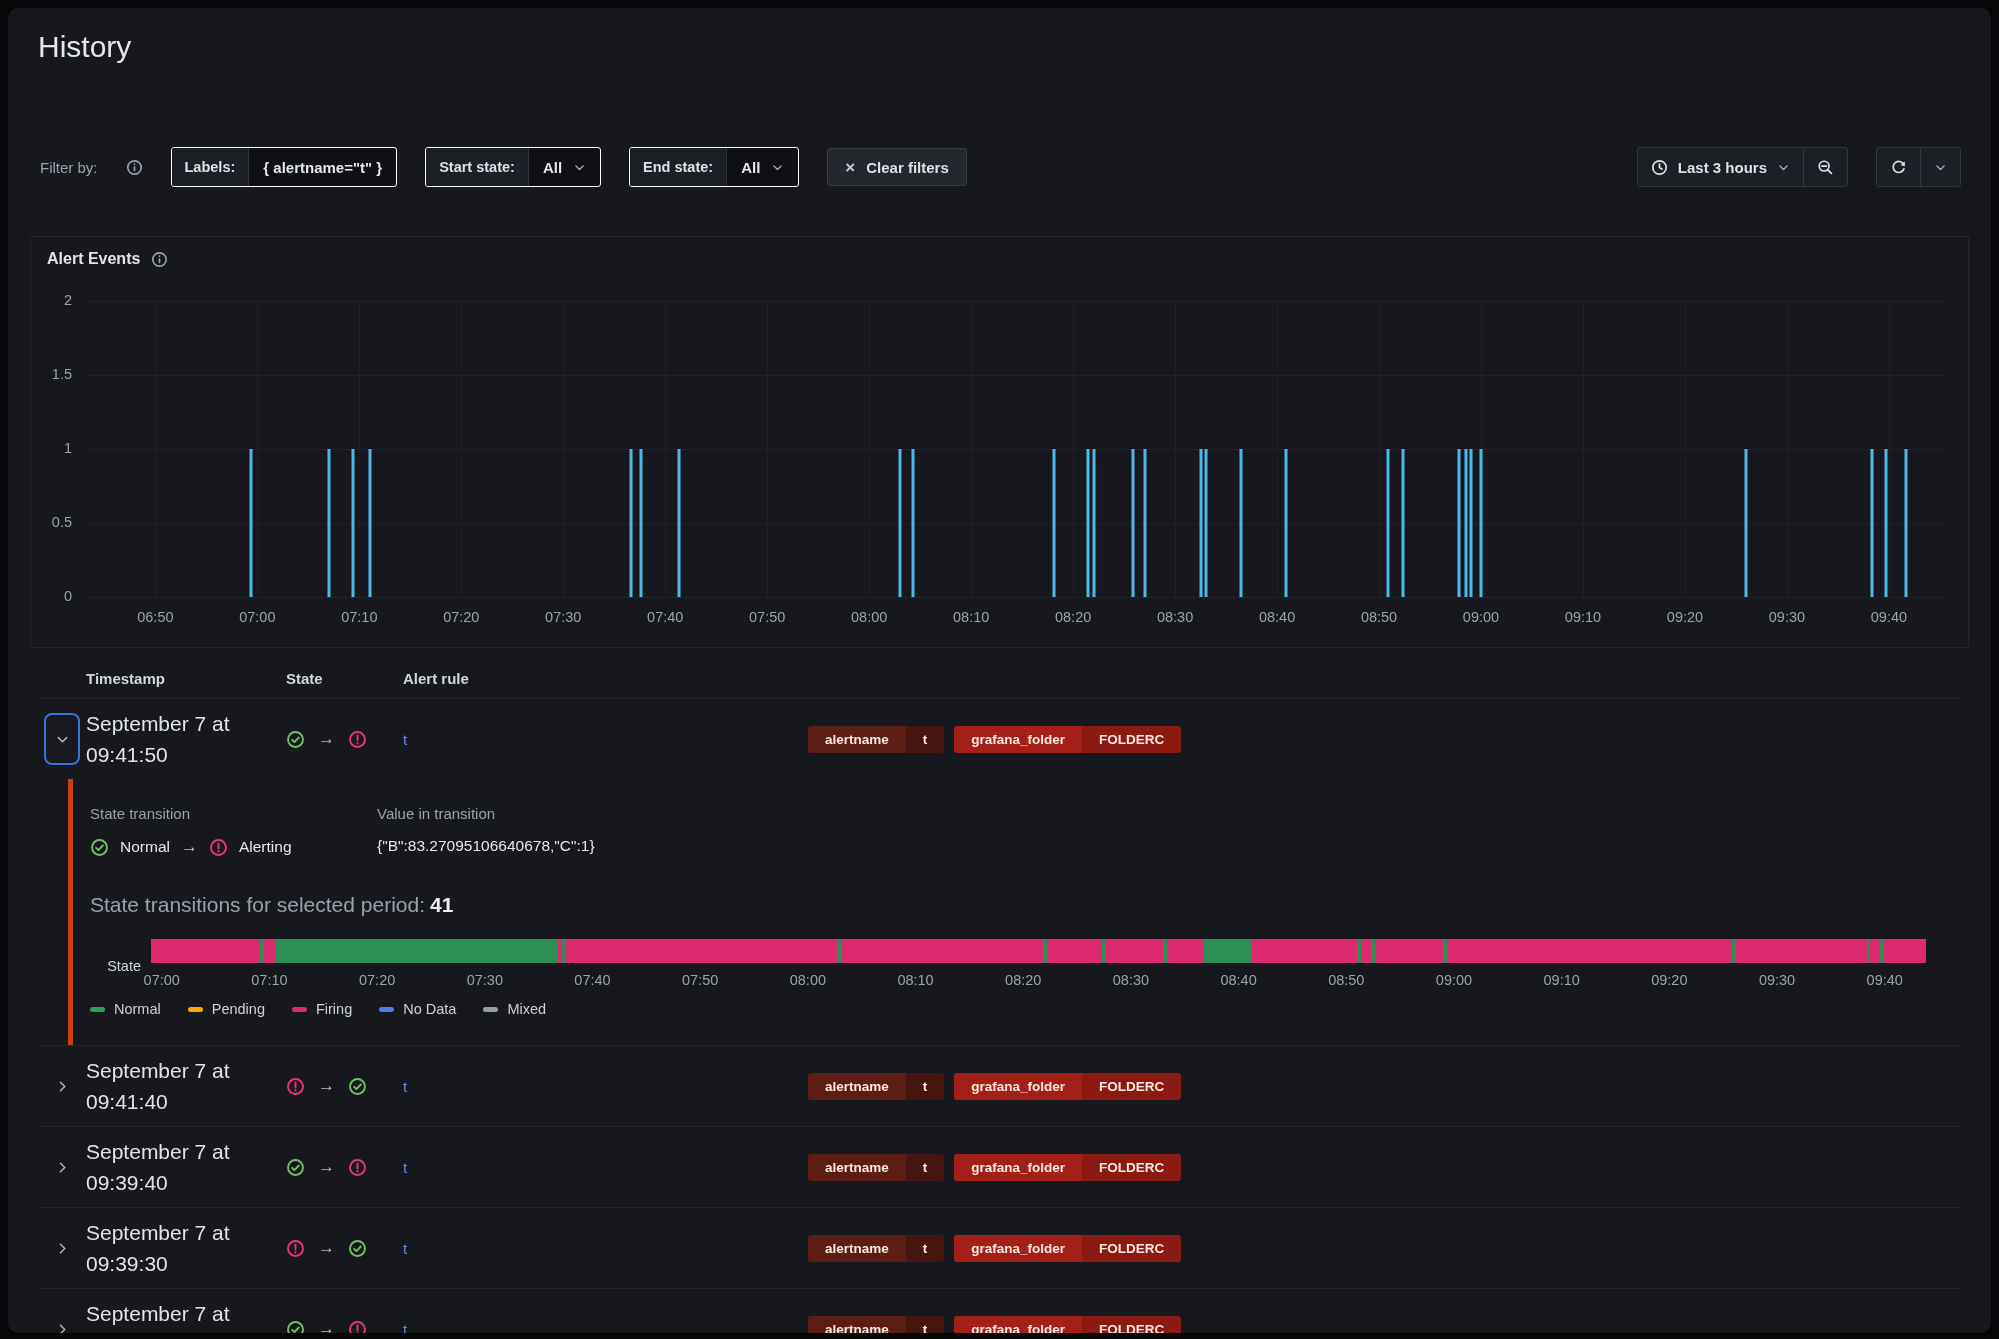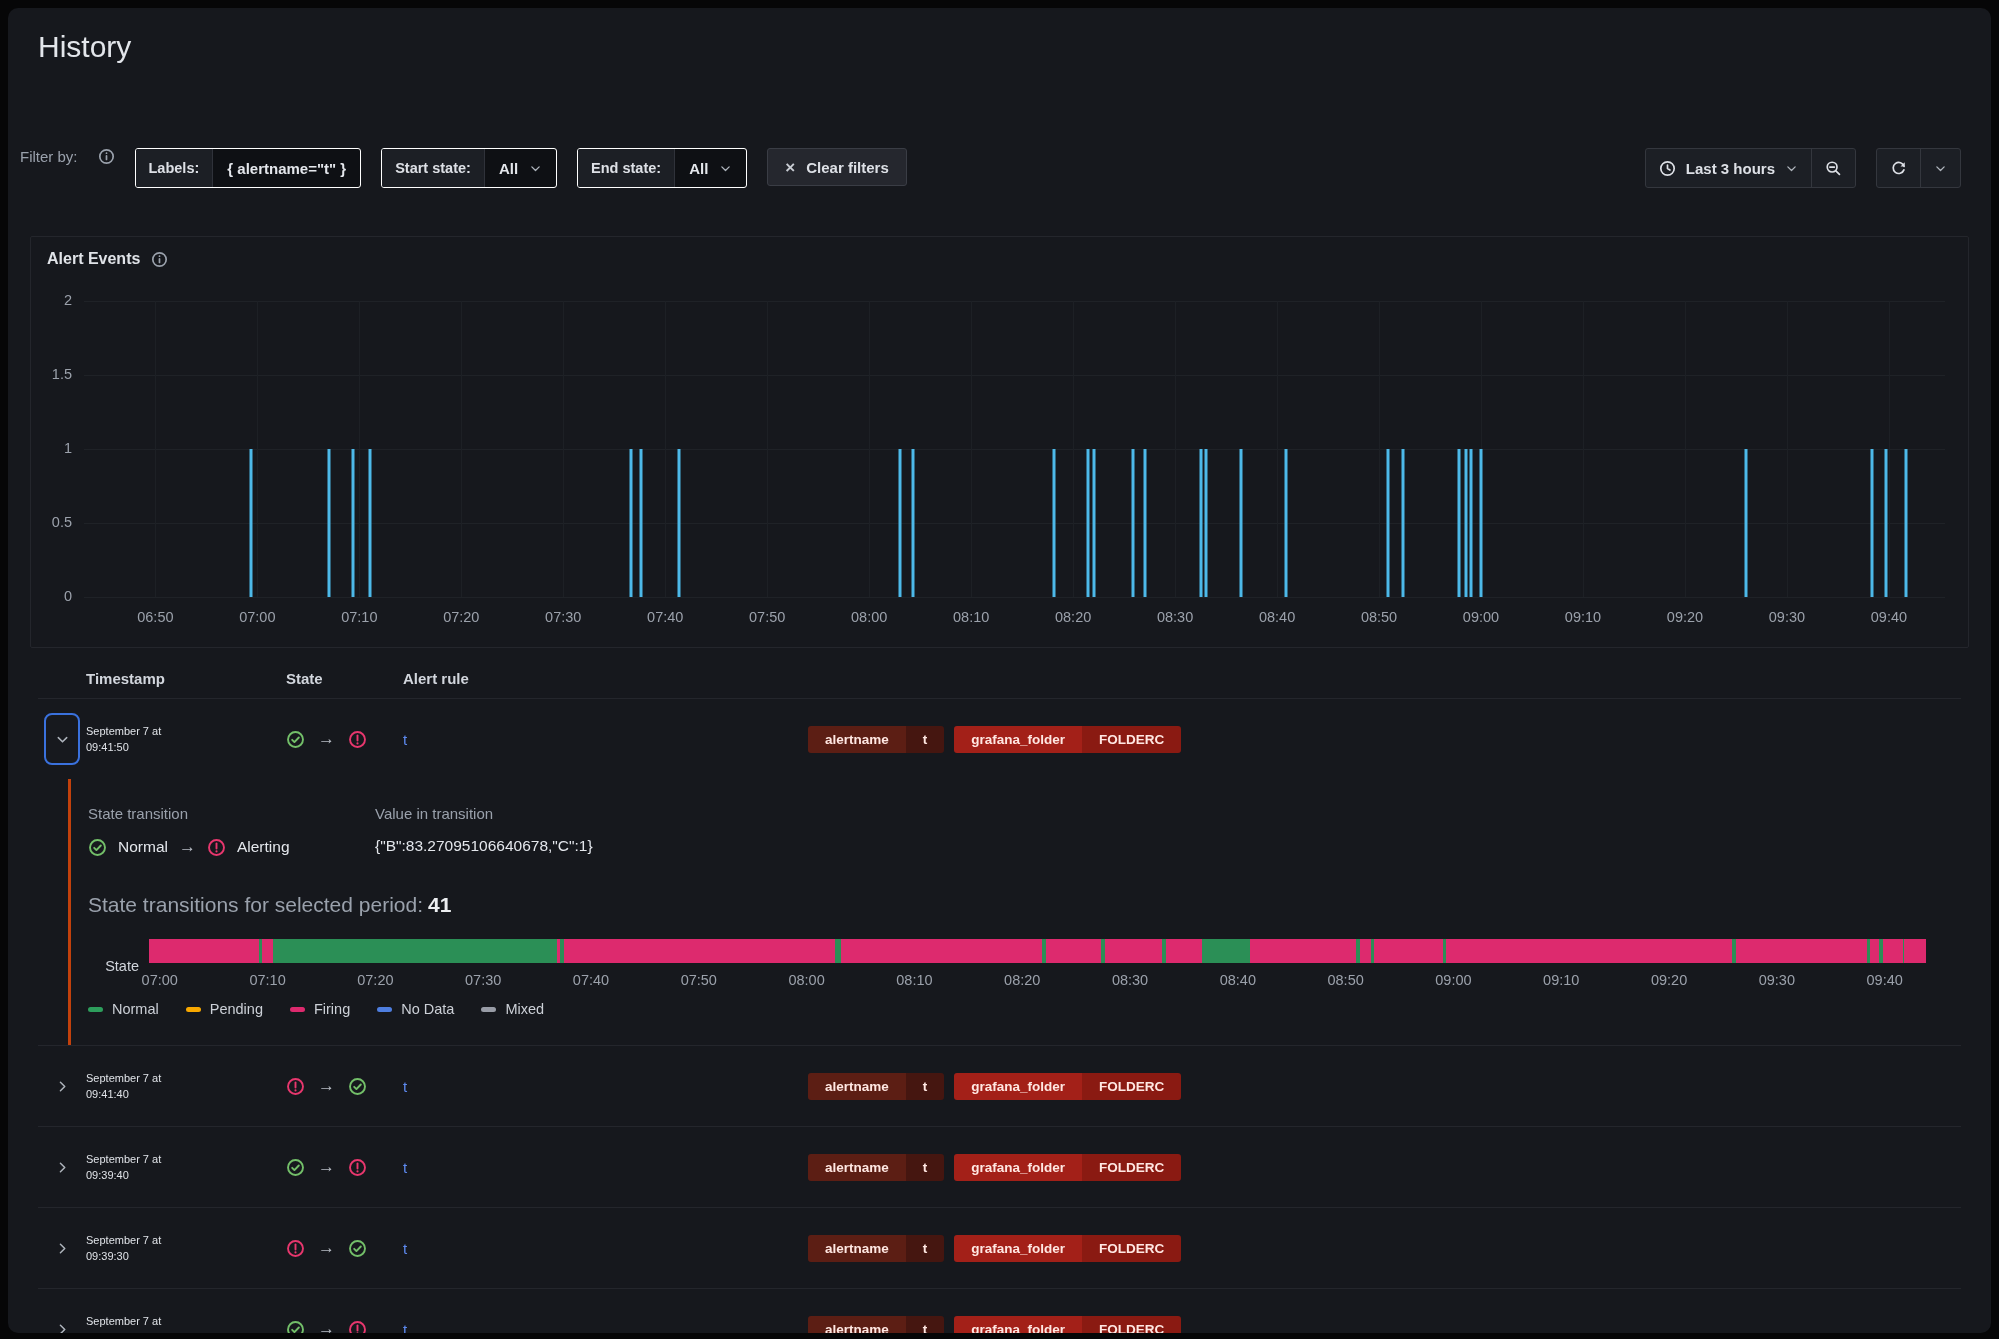--- a/index.html
+++ b/index.html
@@ -6,21 +6,21 @@
   body{width:1999px;height:1339px;background:#060607;position:relative;
        font-family:"Liberation Sans",sans-serif;-webkit-font-smoothing:antialiased;}
   .page{position:absolute;left:8px;top:8px;right:8px;bottom:6px;background:#16181d;
         border-radius:10px;overflow:hidden;color:#d5d9e0;}
 
   
   .page-title{position:absolute;top:22px;left:30px;font-size:30px;font-weight:500;color:#e3e6eb;}
   .page-desc{position:absolute;top:99px;left:30px;font-size:16px;color:#9aa1ac;}
 
   
-  .filter-row{position:absolute;top:140px;left:12px;right:30px;height:38px;display:flex;align-items:flex-start;gap:20px;}
+  .filter-row{position:absolute;top:140px;left:32px;right:30px;height:38px;display:flex;align-items:center;gap:28px;}
   .filter-by{color:#9aa1ac;font-size:15px;}
   .icon{display:inline-block;vertical-align:middle;}
   svg.ic{display:block;}
   .ic *{stroke:currentColor;fill:none;stroke-width:1.6;stroke-linecap:round;stroke-linejoin:round;}
   .ic .f{fill:currentColor;stroke:none;}
   .info-ic{color:#9aa1ac;}
   .fgroup{display:flex;align-items:stretch;height:38px;border:1px solid #ffffff;border-radius:3px;overflow:hidden;background:#0e1014;}
   .flabel{display:flex;align-items:center;padding:0 13px;background:#1c1f25;color:#dde0e6;font-size:14.5px;font-weight:700;border-right:1px solid #2f323a;}
   .fvalue{display:flex;align-items:center;gap:11px;padding:0 14px;color:#e4e7ec;font-size:15px;font-weight:600;}
   .sel-chev{color:#aeb4bc;}
@@ -44,33 +44,33 @@
   .xtick{position:absolute;top:calc(100% + 12px);transform:translateX(-50%);font-size:14.5px;color:#9ba1ab;white-space:nowrap;}
 
   
   .history-table{position:absolute;top:650px;left:30px;right:30px;bottom:0;font-size:15px;}
   .thead,.trow{display:grid;grid-template-columns:48px 200px 117px 405px 1fr;align-items:center;}
   .thead{height:40px;color:#d2d6dd;font-weight:600;}
   .trow{height:80px;border-top:1px solid #24262c;}
   .exp-cell{display:flex;justify-content:center;}
   .expbtn{background:none;border:none;padding:0;color:#aeb4bc;cursor:pointer;display:flex;align-items:center;justify-content:center;}
   .expbtn.open{width:36px;height:52px;border:2px solid #3a71dd;border-radius:8px;background:#17191e;}
-  .ts{line-height:1.5;color:#e0e3e8;font-size:11px;}
+  .ts{line-height:1.5;color:#e0e3e8;font-size:21px;}
   .state-cell{display:flex;align-items:center;gap:13px;}
   .st-ic{width:19px;height:19px;}
   .st-normal{color:#73bf69;}
   .st-alerting{color:#e8376e;}
   .arrow{color:#b8bdc5;font-size:17px;}
   .rule-link{color:#5e8bf2;text-decoration:none;font-size:15px;}
   .instance-cell{display:flex;gap:10px;}
   .badge{display:flex;height:27px;border-radius:3px;overflow:hidden;font-size:13.5px;color:#ffe7e2;font-weight:600;}
   .badge span{display:flex;align-items:center;padding:0 17px;}
 
   
-  .detail{margin-left:30px;border-left:3px solid #c2410c;padding:26px 0 28px 17px;}
+  .detail{margin-left:30px;border-left:5px solid #c2410c;padding:26px 0 28px 17px;}
   .d-grid{display:flex;}
   .d-col1{width:287px;}
   .d-label{color:#9aa1ac;font-size:15px;margin-bottom:15px;}
   .d-valrow{display:flex;align-items:center;gap:11px;color:#e4e7ec;font-size:15.5px;}
   .d-value{color:#e4e7ec;font-size:15.5px;}
   .d-period{margin-top:36px;font-size:21px;color:#9aa1ac;}
   .d-period b{color:#eceef1;font-weight:700;margin-left:5px;}
   .tl-area{margin-top:22px;}
   .tl-flex{display:flex;align-items:center;}
   .tl-label{width:51px;text-align:right;padding-right:10px;color:#d2d6dd;font-size:14.5px;}

